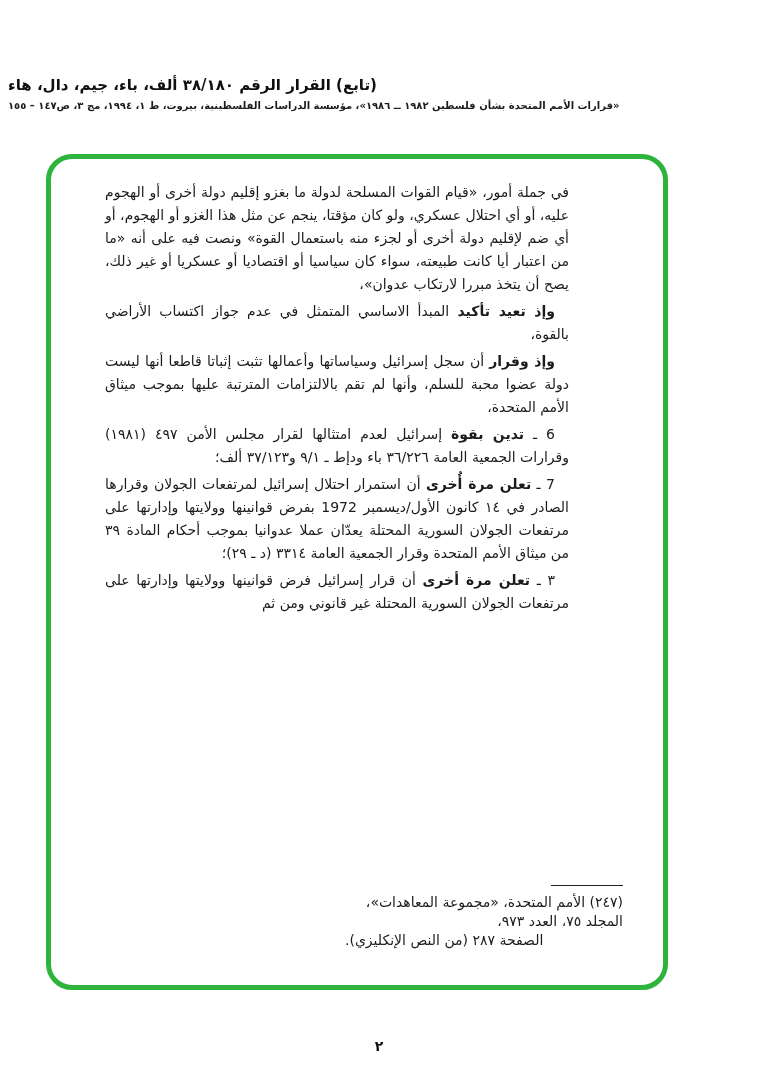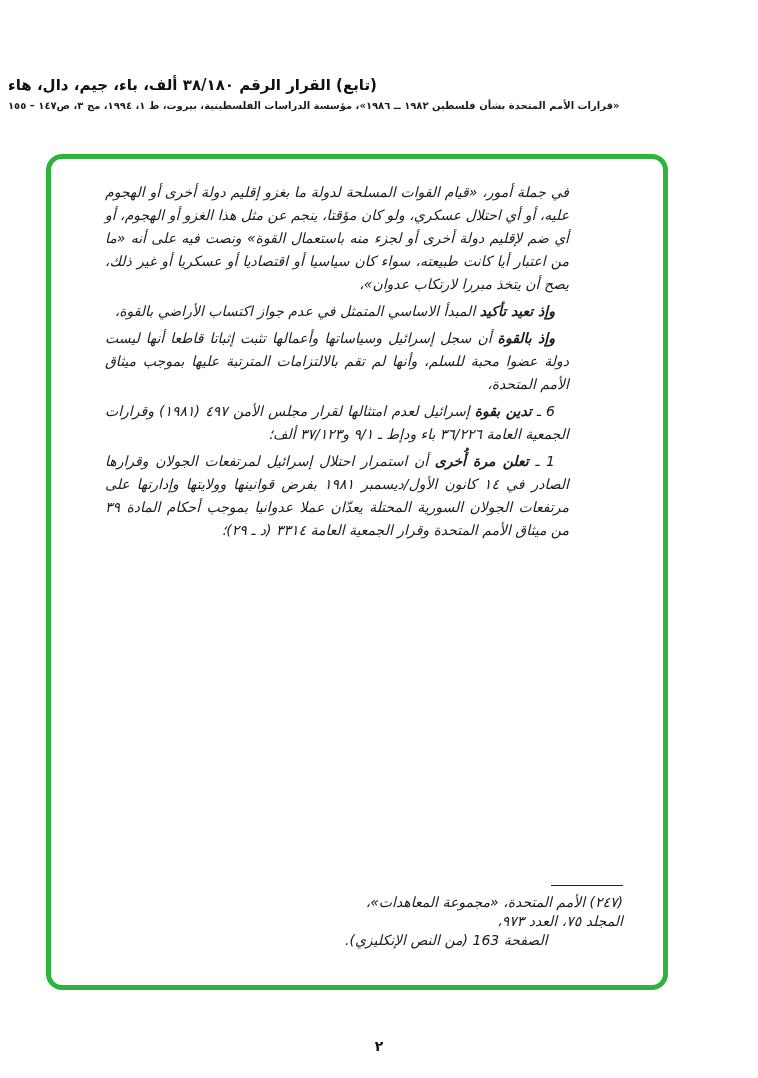--- a/index.html
+++ b/index.html
@@ -31,23 +31,22 @@
     margin-top: 6px;
     font-size: 10px;
     font-weight: bold;
     color: #1c1c1c;
   }
   .frame {
     position: absolute;
     left: 46px; top: 154px;
     width: 622px; height: 836px;
     border: 5px solid var(--frame-green, #2eb33c);
-    border-radius: 16px;
+    border-radius: 26px;
     background: #ffffff;
-    font-style: italic;
   }
   .bodytext {
     position: absolute;
     top: 22px; right: 94px;
     width: 464px;
     direction: rtl;
     text-align: justify;
     font-size: 14px;
     line-height: 23px;
     color: #1b1b1b;
@@ -94,32 +93,33 @@
   </div>
 
   <div class="frame">
 
     <div class="bodytext">
       <p class="para first"><span class="pnum"></span><span class="lead"></span><span>في جملة أمور، «قيام القوات المسلحة لدولة ما بغزو إقليم دولة أخرى أو الهجوم عليه، أو أي احتلال عسكري، ولو كان مؤقتا، ينجم عن مثل هذا الغزو أو الهجوم، أو أي ضم لإقليم دولة أخرى أو لجزء منه باستعمال القوة» ونصت فيه على أنه «ما من اعتبار أيا كانت طبيعته، سواء كان سياسيا أو اقتصاديا أو عسكريا أو غير ذلك، يصح أن يتخذ مبررا لارتكاب عدوان»،</span></p>
 
       <p class="para"><span class="pnum"></span><span class="lead">وإذ تعيد تأكيد</span><span> المبدأ الاساسي المتمثل في عدم جواز اكتساب الأراضي بالقوة،</span></p>
 
 
-      <p class="para"><span class="pnum"></span><span class="lead">وإذ بالقوة</span><span> أن سجل إسرائيل وسياساتها وأعمالها تثبت إثباتا قاطعا أنها ليست دولة عضوا محبة للسلم، وأنها لم تقم بالالتزامات المترتبة عليها بموجب ميثاق الأمم المتحدة،</span></p>
+      <p class="para"><span class="pnum"></span><span class="lead">وإذ وقرار</span><span> أن سجل إسرائيل وسياساتها وأعمالها تثبت إثباتا قاطعا أنها ليست دولة عضوا محبة للسلم، وأنها لم تقم بالالتزامات المترتبة عليها بموجب ميثاق الأمم المتحدة،</span></p>
 
 
       <p class="para"><span class="pnum">6 ـ </span><span class="lead">تدين بقوة</span><span> إسرائيل لعدم امتثالها لقرار مجلس الأمن ٤٩٧ (١٩٨١) وقرارات الجمعية العامة ٣٦/٢٢٦ باء ودإط ـ ٩/١ و٣٧/١٢٣ ألف؛</span></p>
 
-      <p class="para"><span class="pnum">1 ـ </span><span class="lead">تعلن مرة أُخرى</span><span> أن استمرار احتلال إسرائيل لمرتفعات الجولان وقرارها الصادر في ١٤ كانون الأول/ديسمبر ١٩٨١ بفرض قوانينها وولايتها وإدارتها على مرتفعات الجولان السورية المحتلة يعدّان عملا عدوانيا بموجب أحكام المادة ٣٩ من ميثاق الأمم المتحدة وقرار الجمعية العامة ٣٣١٤ (د ـ ٢٩)؛</span></p>
+      <p class="para"><span class="pnum">7 ـ </span><span class="lead">تعلن مرة أُخرى</span><span> أن استمرار احتلال إسرائيل لمرتفعات الجولان وقرارها الصادر في ١٤ كانون الأول/ديسمبر 1972 بفرض قوانينها وولايتها وإدارتها على مرتفعات الجولان السورية المحتلة يعدّان عملا عدوانيا بموجب أحكام المادة ٣٩ من ميثاق الأمم المتحدة وقرار الجمعية العامة ٣٣١٤ (د ـ ٢٩)؛</span></p>
 
+      <p class="para"><span class="pnum">٣ ـ </span><span class="lead">تعلن مرة أخرى</span><span> أن قرار إسرائيل فرض قوانينها وولايتها وإدارتها على مرتفعات الجولان السورية المحتلة غير قانوني ومن ثم</span></p>
     </div>
 
     <div class="footnote">
       <div class="fn-rule"></div>
       <div class="fn-line1">(٢٤٧) الأمم المتحدة، «مجموعة المعاهدات»، المجلد ٧٥، العدد ٩٧٣،</div>
-      <div class="fn-line2">الصفحة 163 (من النص الإنكليزي).</div>
+      <div class="fn-line2">الصفحة ٢٨٧ (من النص الإنكليزي).</div>
     </div>
 
   </div>
 
   <div class="pagenum">٢</div>
 
 </div>
 
 </body></html>

